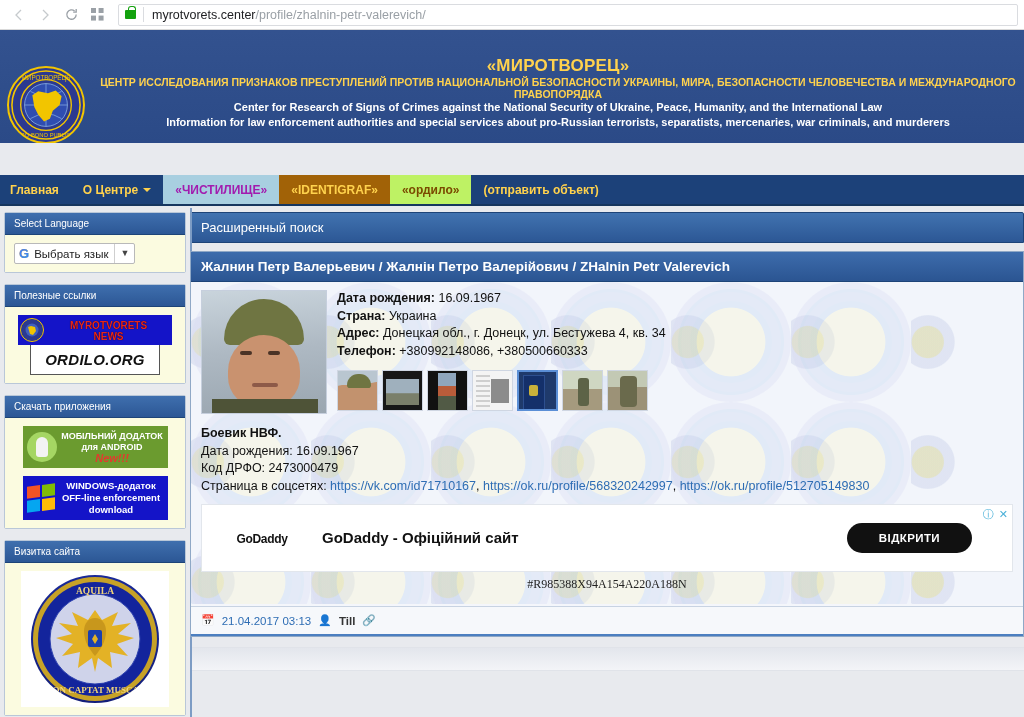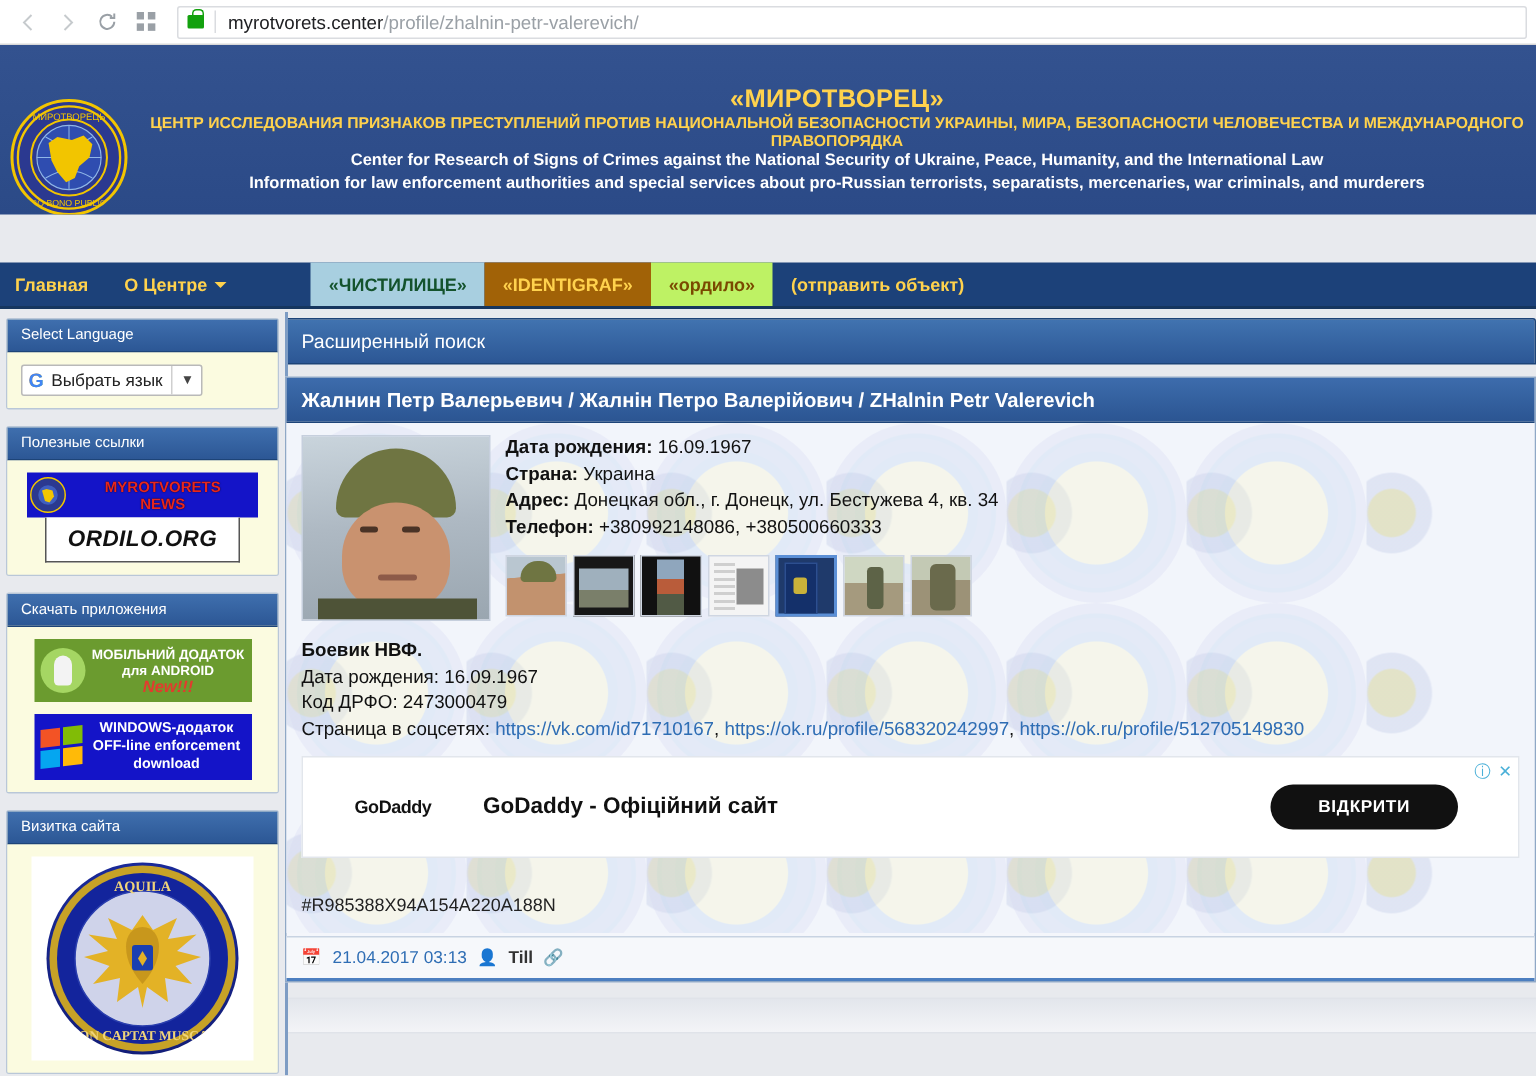--- a/index.html
+++ b/index.html
@@ -140,21 +140,21 @@
   .nav-item {
     display: flex; align-items: center;
     padding: 0 12px;
     color: #ffd24d;
     font-size: 12px;
     font-weight: bold;
     white-space: nowrap;
     cursor: pointer;
   }
   .nav-item.first { padding-left: 10px; }
-  .nav-item.teal { background: #a8cfe0; color: #14532d; margin-left: 44px; }
+  .nav-item.teal { background: #a8cfe0; color: #a21caf; }
   .nav-item.deep { background: #a16207; color: #ffd24d; }
   .nav-item.gold { background: #bef264; color: #7a4a00; }
   .nav-caret {
     display: inline-block;
     margin-left: 5px;
     border-left: 4px solid transparent;
     border-right: 4px solid transparent;
     border-top: 4px solid #ffd24d;
   }
 
@@ -442,24 +442,25 @@
     background:#111; color:#fff;
     font-size: 11.5px; font-weight: bold;
     border-radius: 18px;
     padding: 9px 32px;
     letter-spacing:.4px;
     cursor: pointer;
   }
 
   .hashline {
     position: relative; z-index: 2;
-    margin-top: 24px;
+    margin-top: 5px;
     font-size: 12px; color:#222;
-    font-family: Liberation Sans, sans-serif;
+    font-family: Liberation Serif, serif;
     padding-bottom: 6px;
+    text-align: center;
   }
 
   .meta-bar {
     margin-top: 2px;
     border-top: 1px solid #c8d3e2;
     background: #f6f8fb;
     padding: 7px 10px;
     font-size: 11.5px;
     color: #2e6db4;
     display:flex; align-items:center; gap:7px;

